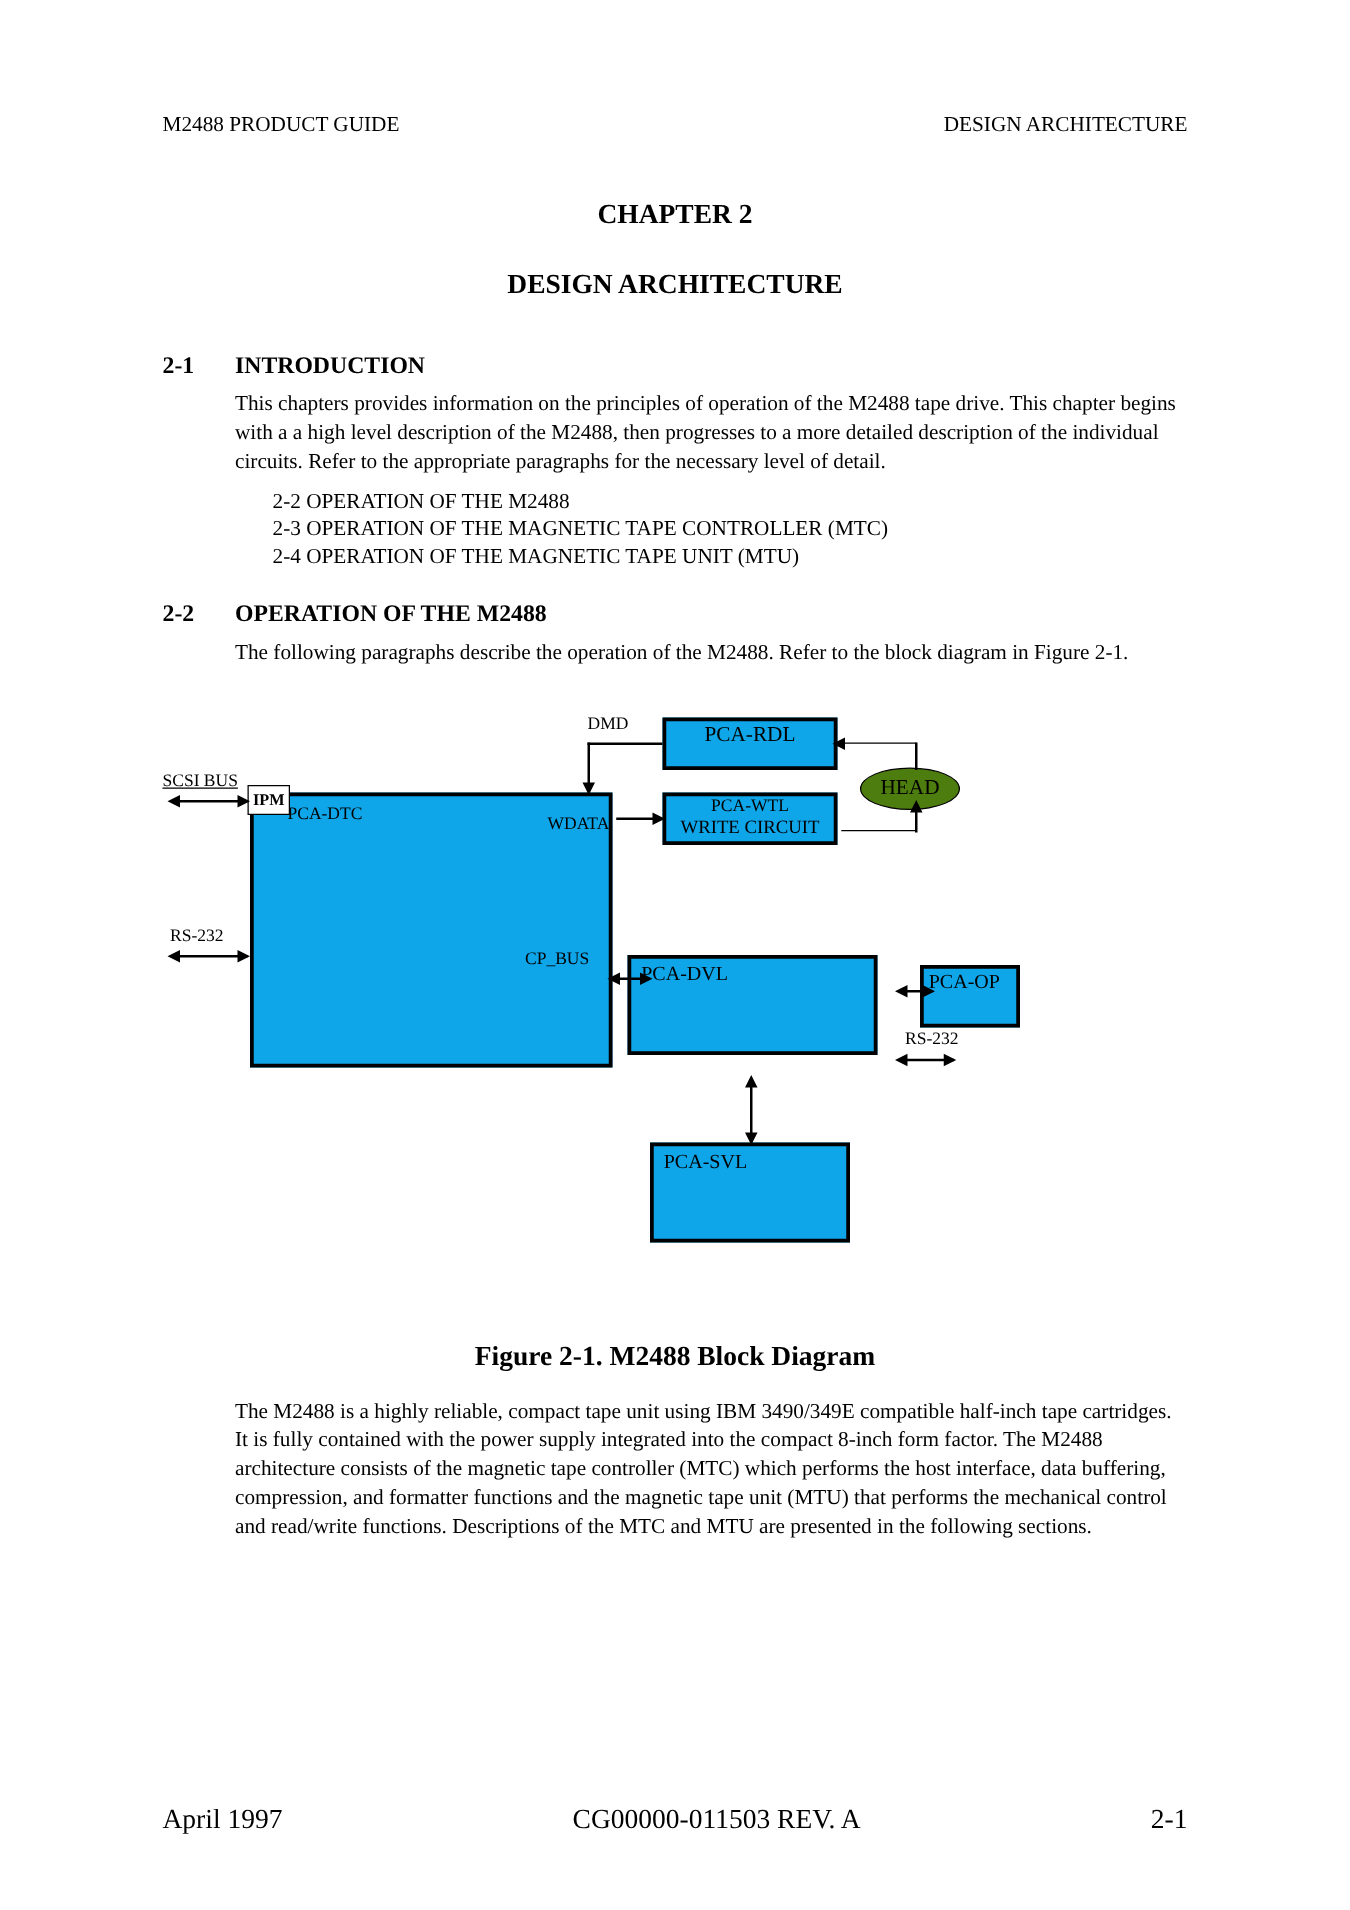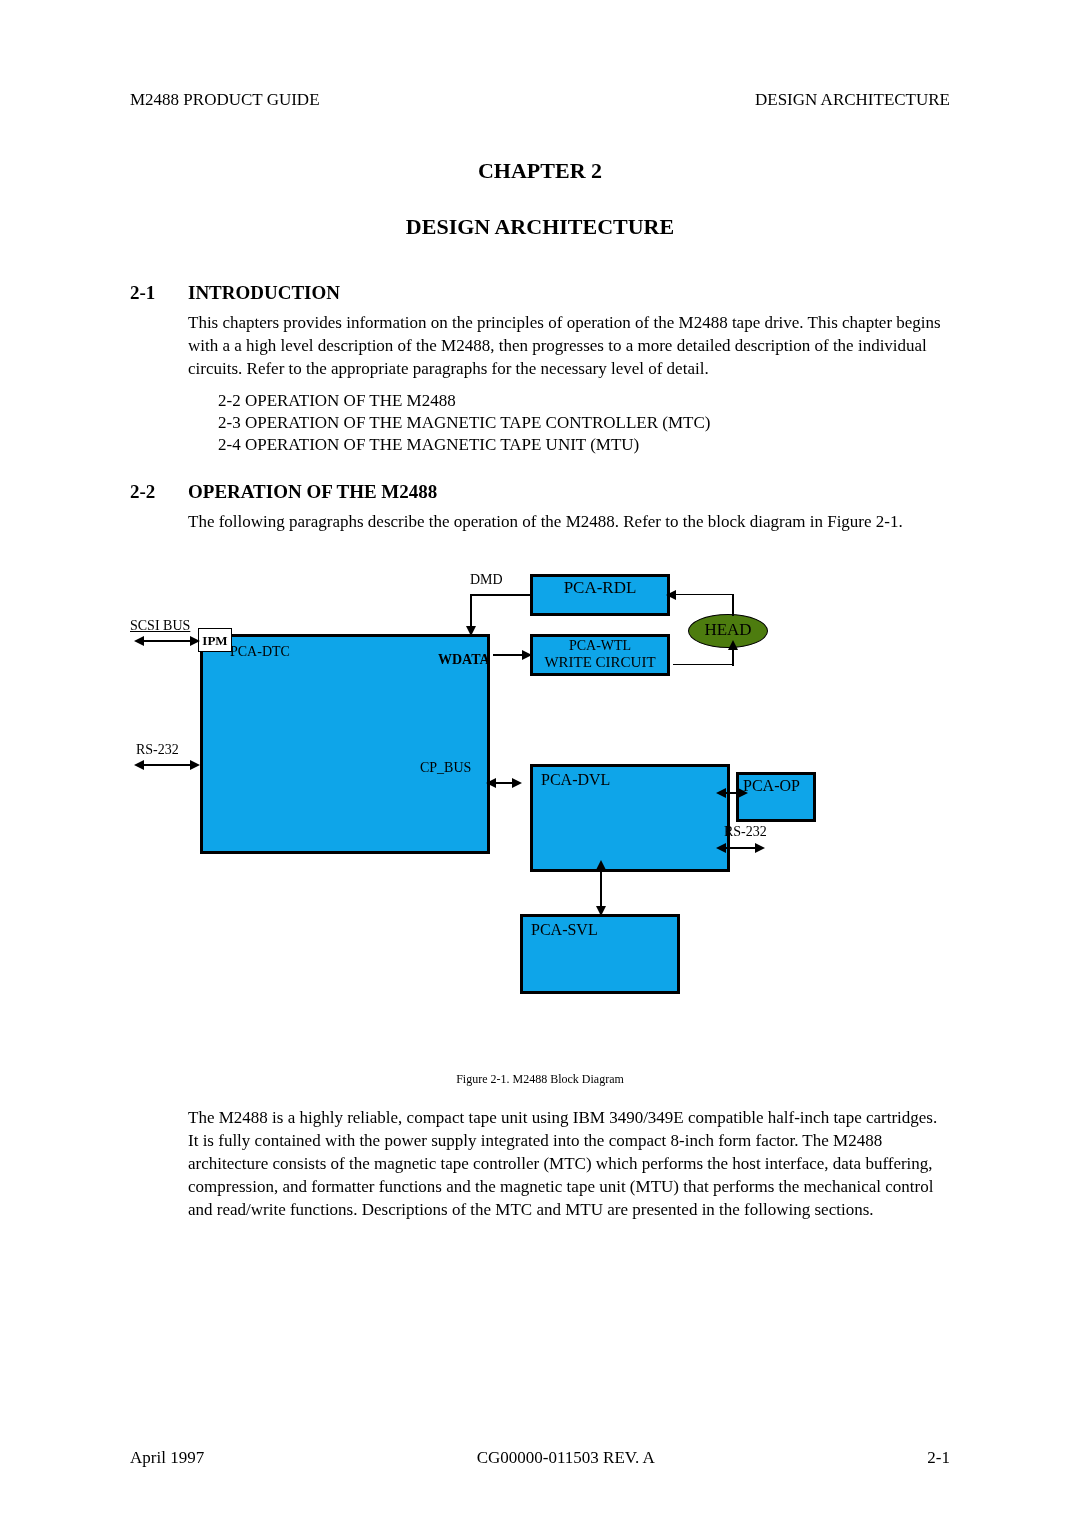--- a/index.html
+++ b/index.html
@@ -87,32 +87,32 @@
   .arrow-head {
     position: absolute;
     width: 0; height: 0;
   }
   .arrow-right { border-top: 5px solid transparent; border-bottom: 5px solid transparent; border-left: 10px solid #000; }
   .arrow-left  { border-top: 5px solid transparent; border-bottom: 5px solid transparent; border-right: 10px solid #000; }
   .arrow-up    { border-left: 5px solid transparent; border-right: 5px solid transparent; border-bottom: 10px solid #000; }
   .arrow-down  { border-left: 5px solid transparent; border-right: 5px solid transparent; border-top: 10px solid #000; }
   .fig-caption {
     text-align: center;
-    font-weight: normal;
-    font-size: 12px;
+    font-weight: bold;
+    font-size: 22px;
     margin: 18px 0 20px 0;
   }
   .footer {
     position: absolute;
     bottom: 60px;
     left: 130px;
     right: 130px;
     display: flex;
     justify-content: space-between;
-    font-size: 17px;
+    font-size: 22px;
   }
 </style>
 </head>
 <body>
 
 <div class="page">
 
   <div class="header">
     <span>M2488 PRODUCT GUIDE</span>
     <span>DESIGN ARCHITECTURE</span>
@@ -173,31 +173,31 @@
 
     <div class="arrow-line" style="left:340px; top:70px; width:2px; height:-40px;"></div>
 
     <div class="arrow-line" style="left:340px; top:30px; width:2px; height:40px;"></div>
     <div class="arrow-line" style="left:340px; top:30px; width:60px; height:2px;"></div>
     <div class="arrow-head arrow-down" style="left:336px; top:62px;"></div>
     <span class="label" style="left:340px; top:8px;">DMD</span>
 
     <div class="arrow-line" style="left:363px; top:90px; width:37px; height:2px;"></div>
     <div class="arrow-head arrow-right" style="left:392px; top:86px;"></div>
-    <span class="label" style="left:308px; top:88px;font-weight:bold;">WDATA</span>
+    <span class="label" style="left:308px; top:88px;">WDATA</span>
 
     <div class="arrow-line" style="left:543px; top:30px; width:60px; height:1.5px;"></div>
     <div class="arrow-line" style="left:602px; top:30px; width:1.5px; height:22px;"></div>
     <div class="arrow-head arrow-left" style="left:536px; top:26px;"></div>
 
     <div class="arrow-line" style="left:543px; top:100px; width:60px; height:1.5px;"></div>
     <div class="arrow-line" style="left:602px; top:82px; width:1.5px; height:20px;"></div>
     <div class="arrow-head arrow-up" style="left:598px; top:76px;"></div>
 
-    <div class="box" style="left:400px; top:200px; width:200px; height:108px; padding:4px 8px;">
+    <div class="box" style="left:372px; top:200px; width:200px; height:80px; padding:4px 8px;">
       <span>PCA-DVL</span>
     </div>
 
     <div class="arrow-line" style="left:363px; top:218px; width:27px; height:2px;"></div>
     <div class="arrow-head arrow-right" style="left:382px; top:214px;"></div>
     <div class="arrow-head arrow-left" style="left:356px; top:214px;"></div>
     <span class="label" style="left:290px; top:196px;">CP_BUS</span>
 
     <div class="box" style="left:606px; top:208px; width:80px; height:50px; padding:2px 4px;">
       <span style="font-size:16px;">PCA-OP</span>

